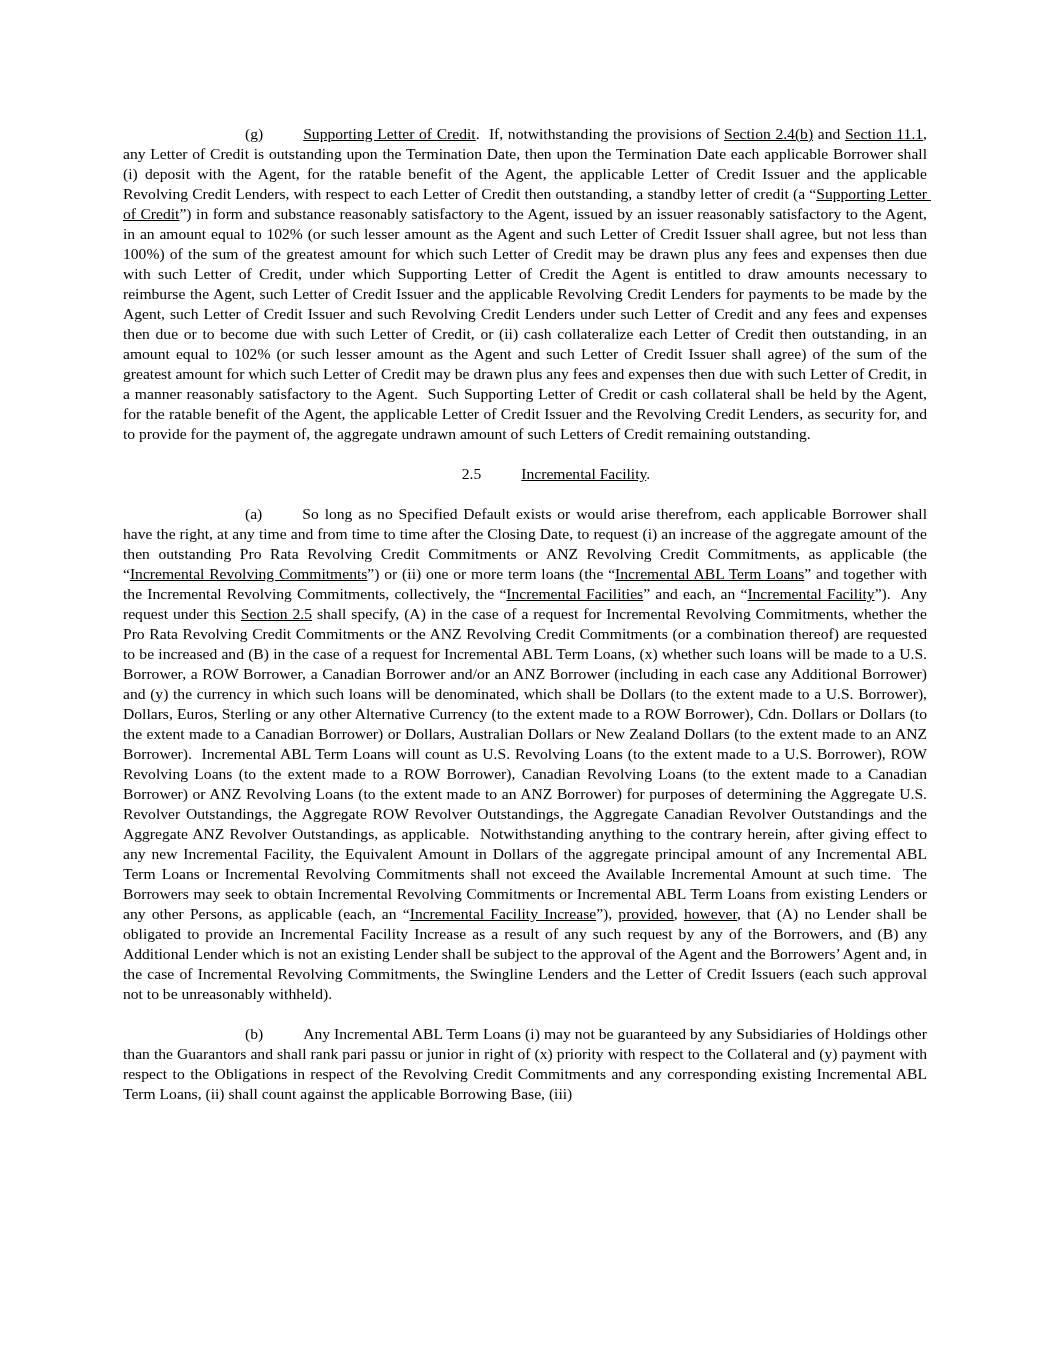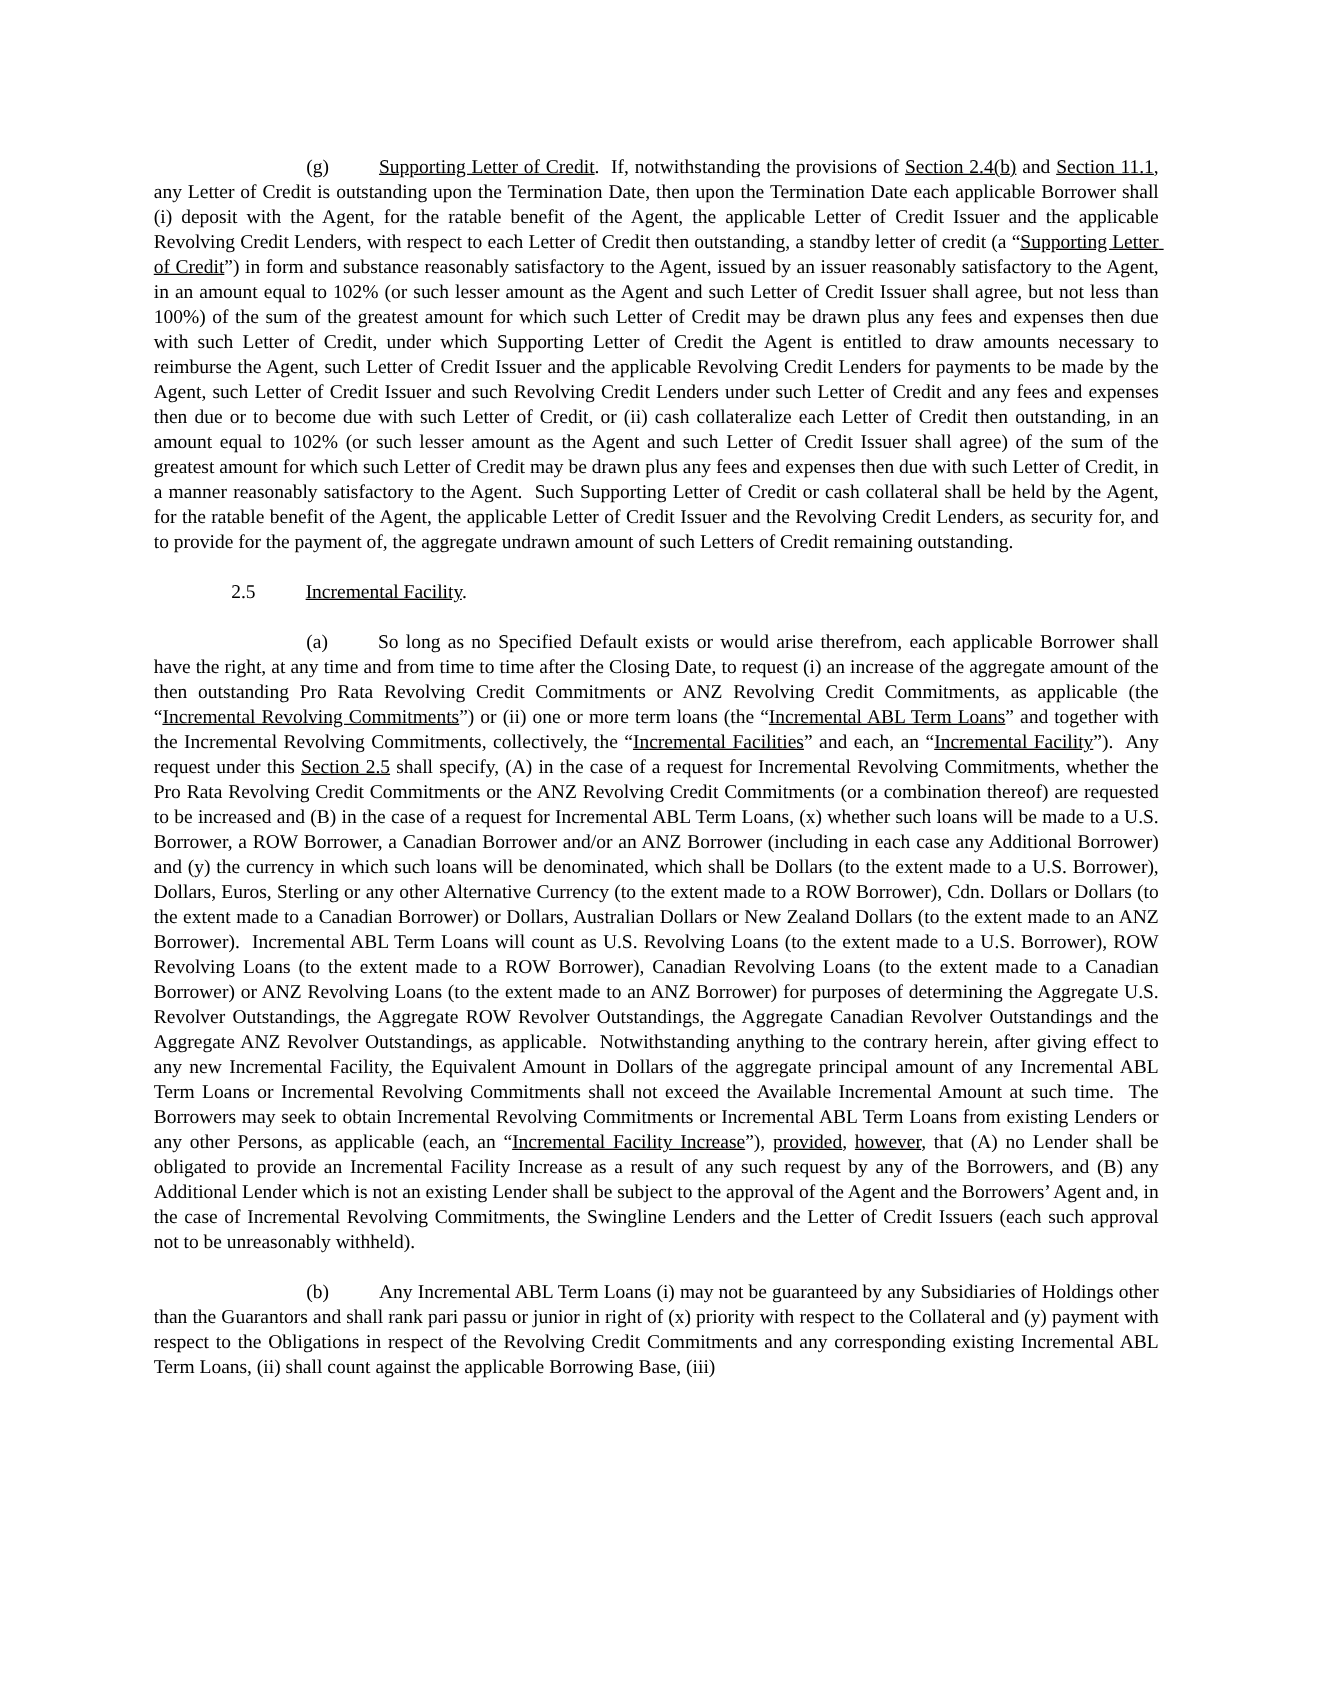--- a/index.html
+++ b/index.html
@@ -23,21 +23,21 @@
     font-size: 15.6px;
     line-height: 20px;
     text-align: justify;
     white-space: pre-wrap;
     text-indent: 122px;
     margin: 0 0 20px 0;
   }
   p.section-heading {
     font-size: 15.6px;
     line-height: 20px;
-    text-align: left;
+    text-align: center;
     white-space: pre-wrap;
     text-indent: 62px;
     margin: 0 0 20px 0;
   }
   .seg-u { text-decoration: underline; }
   .seg-i { }
   .seg-tab { display: inline-block; width: 40px; }
   .page-number {
     position: absolute;
     left: 123px;

